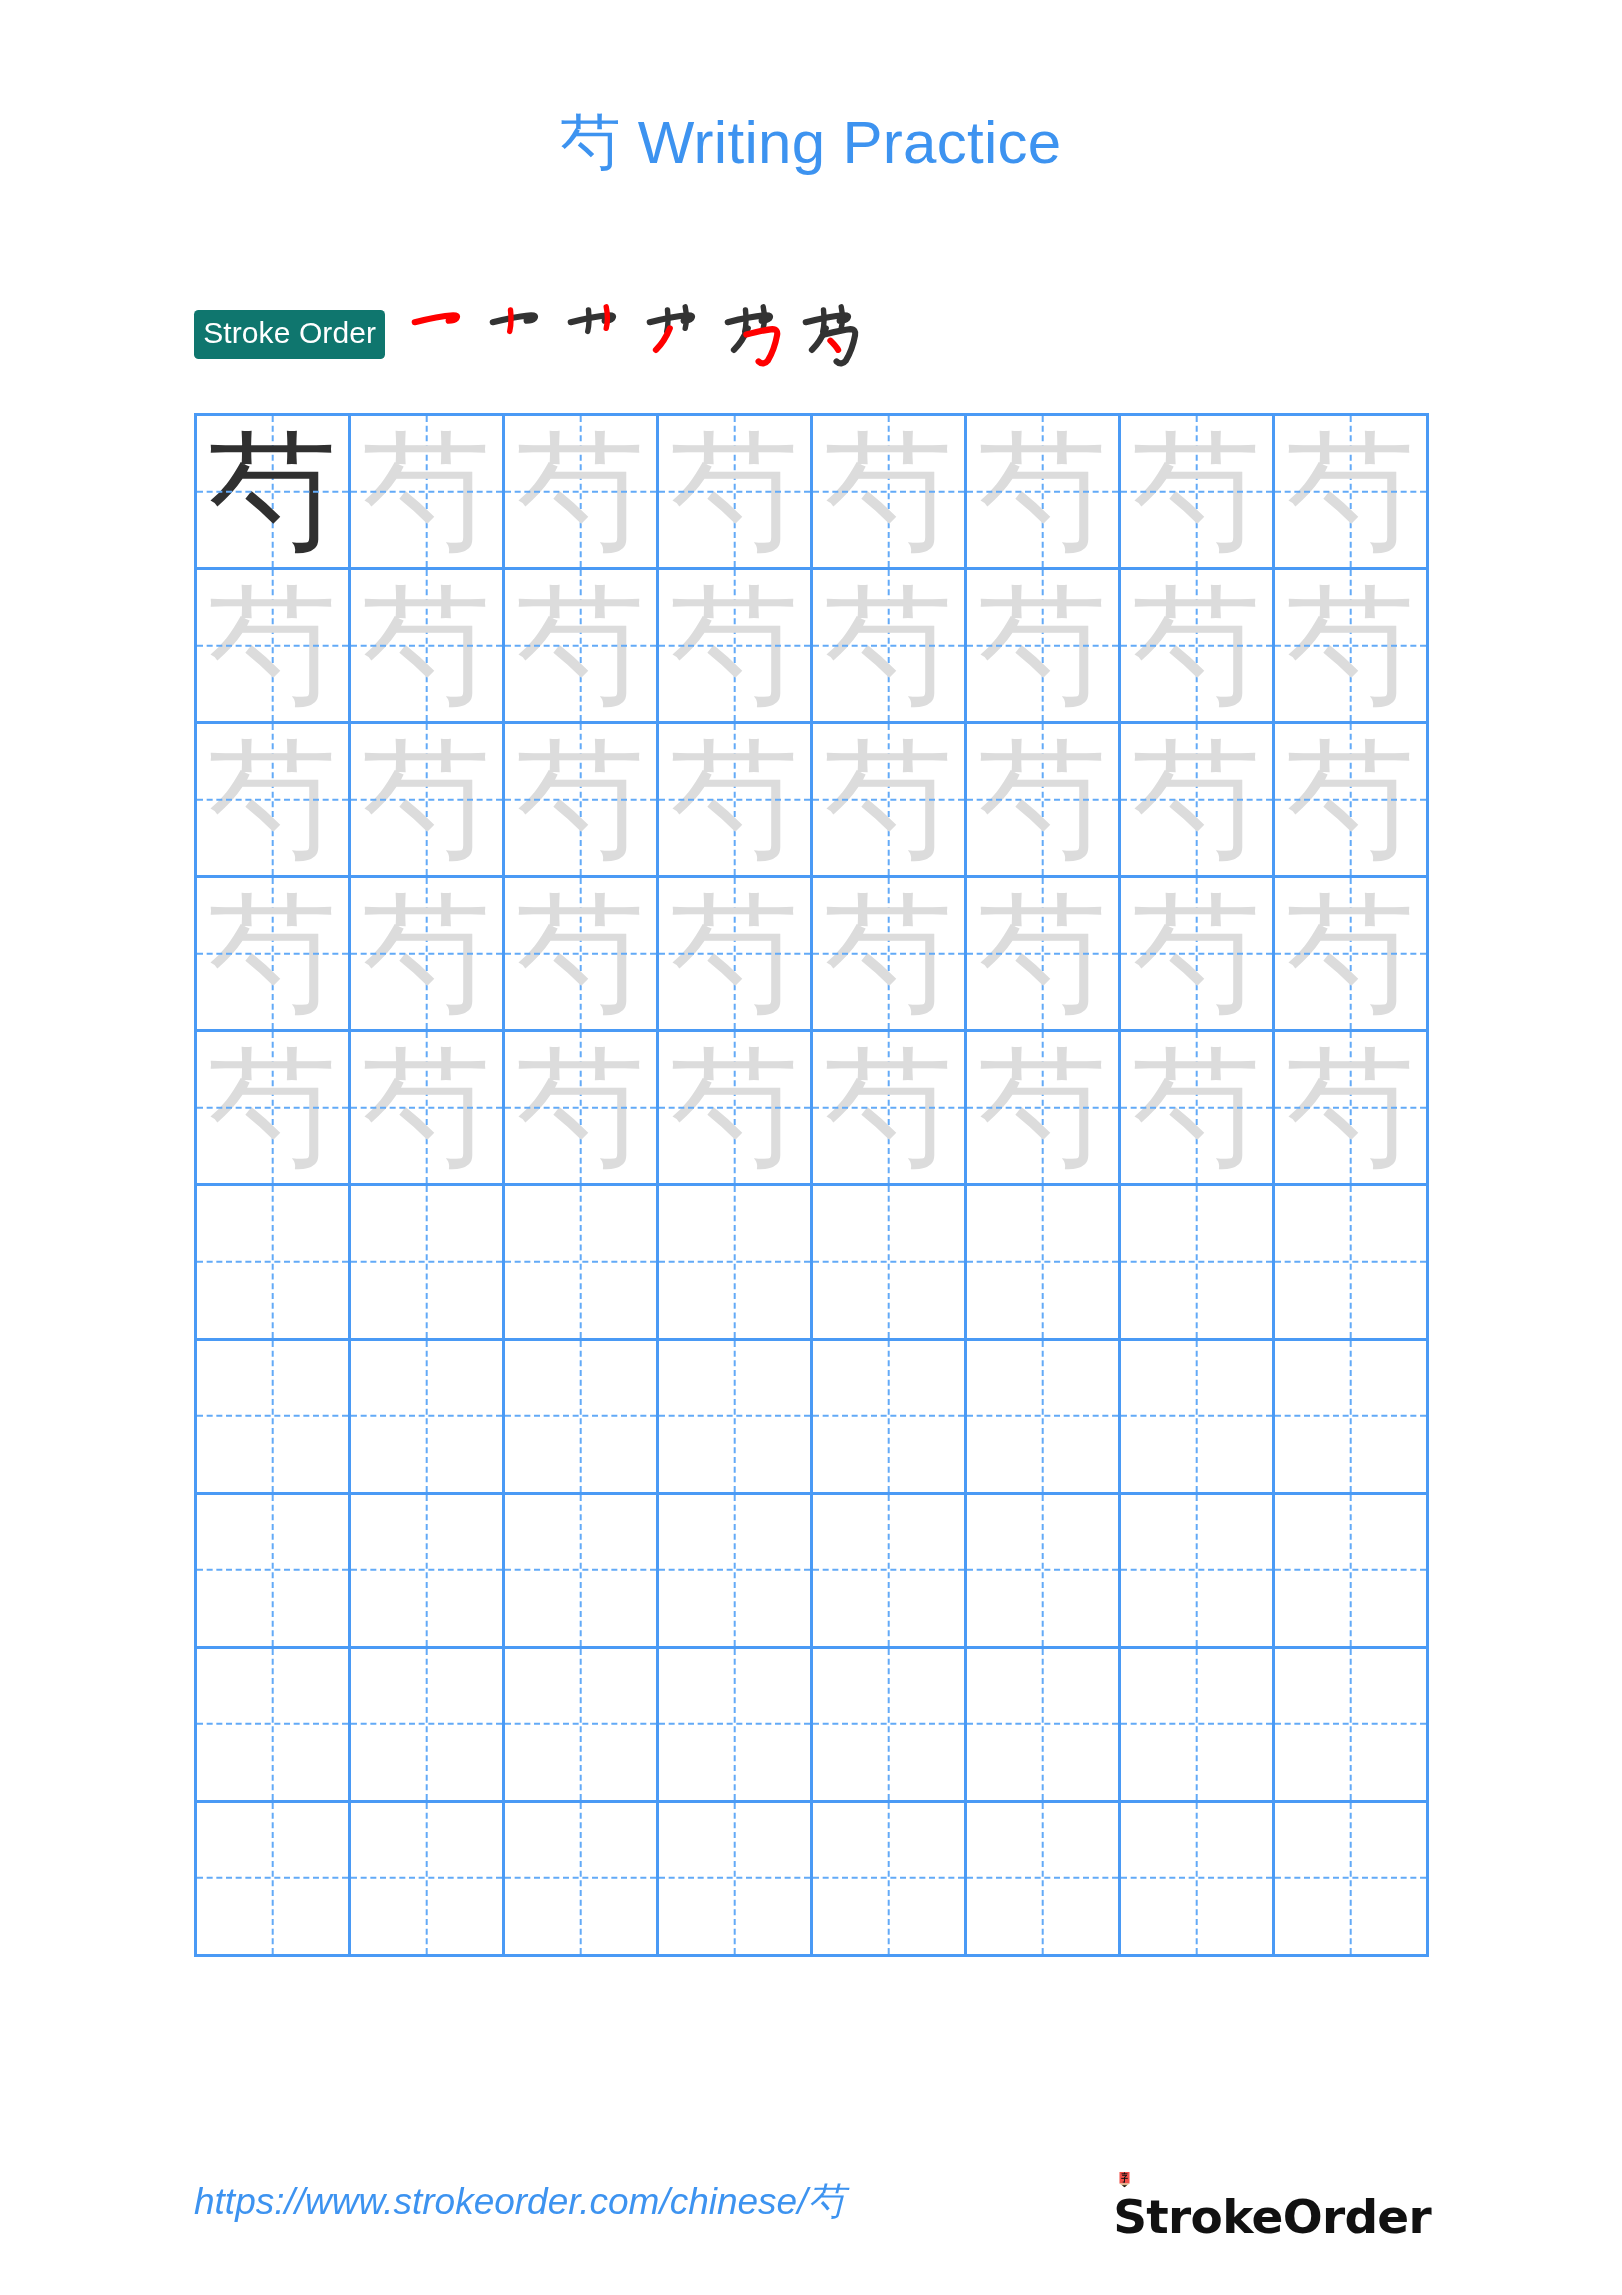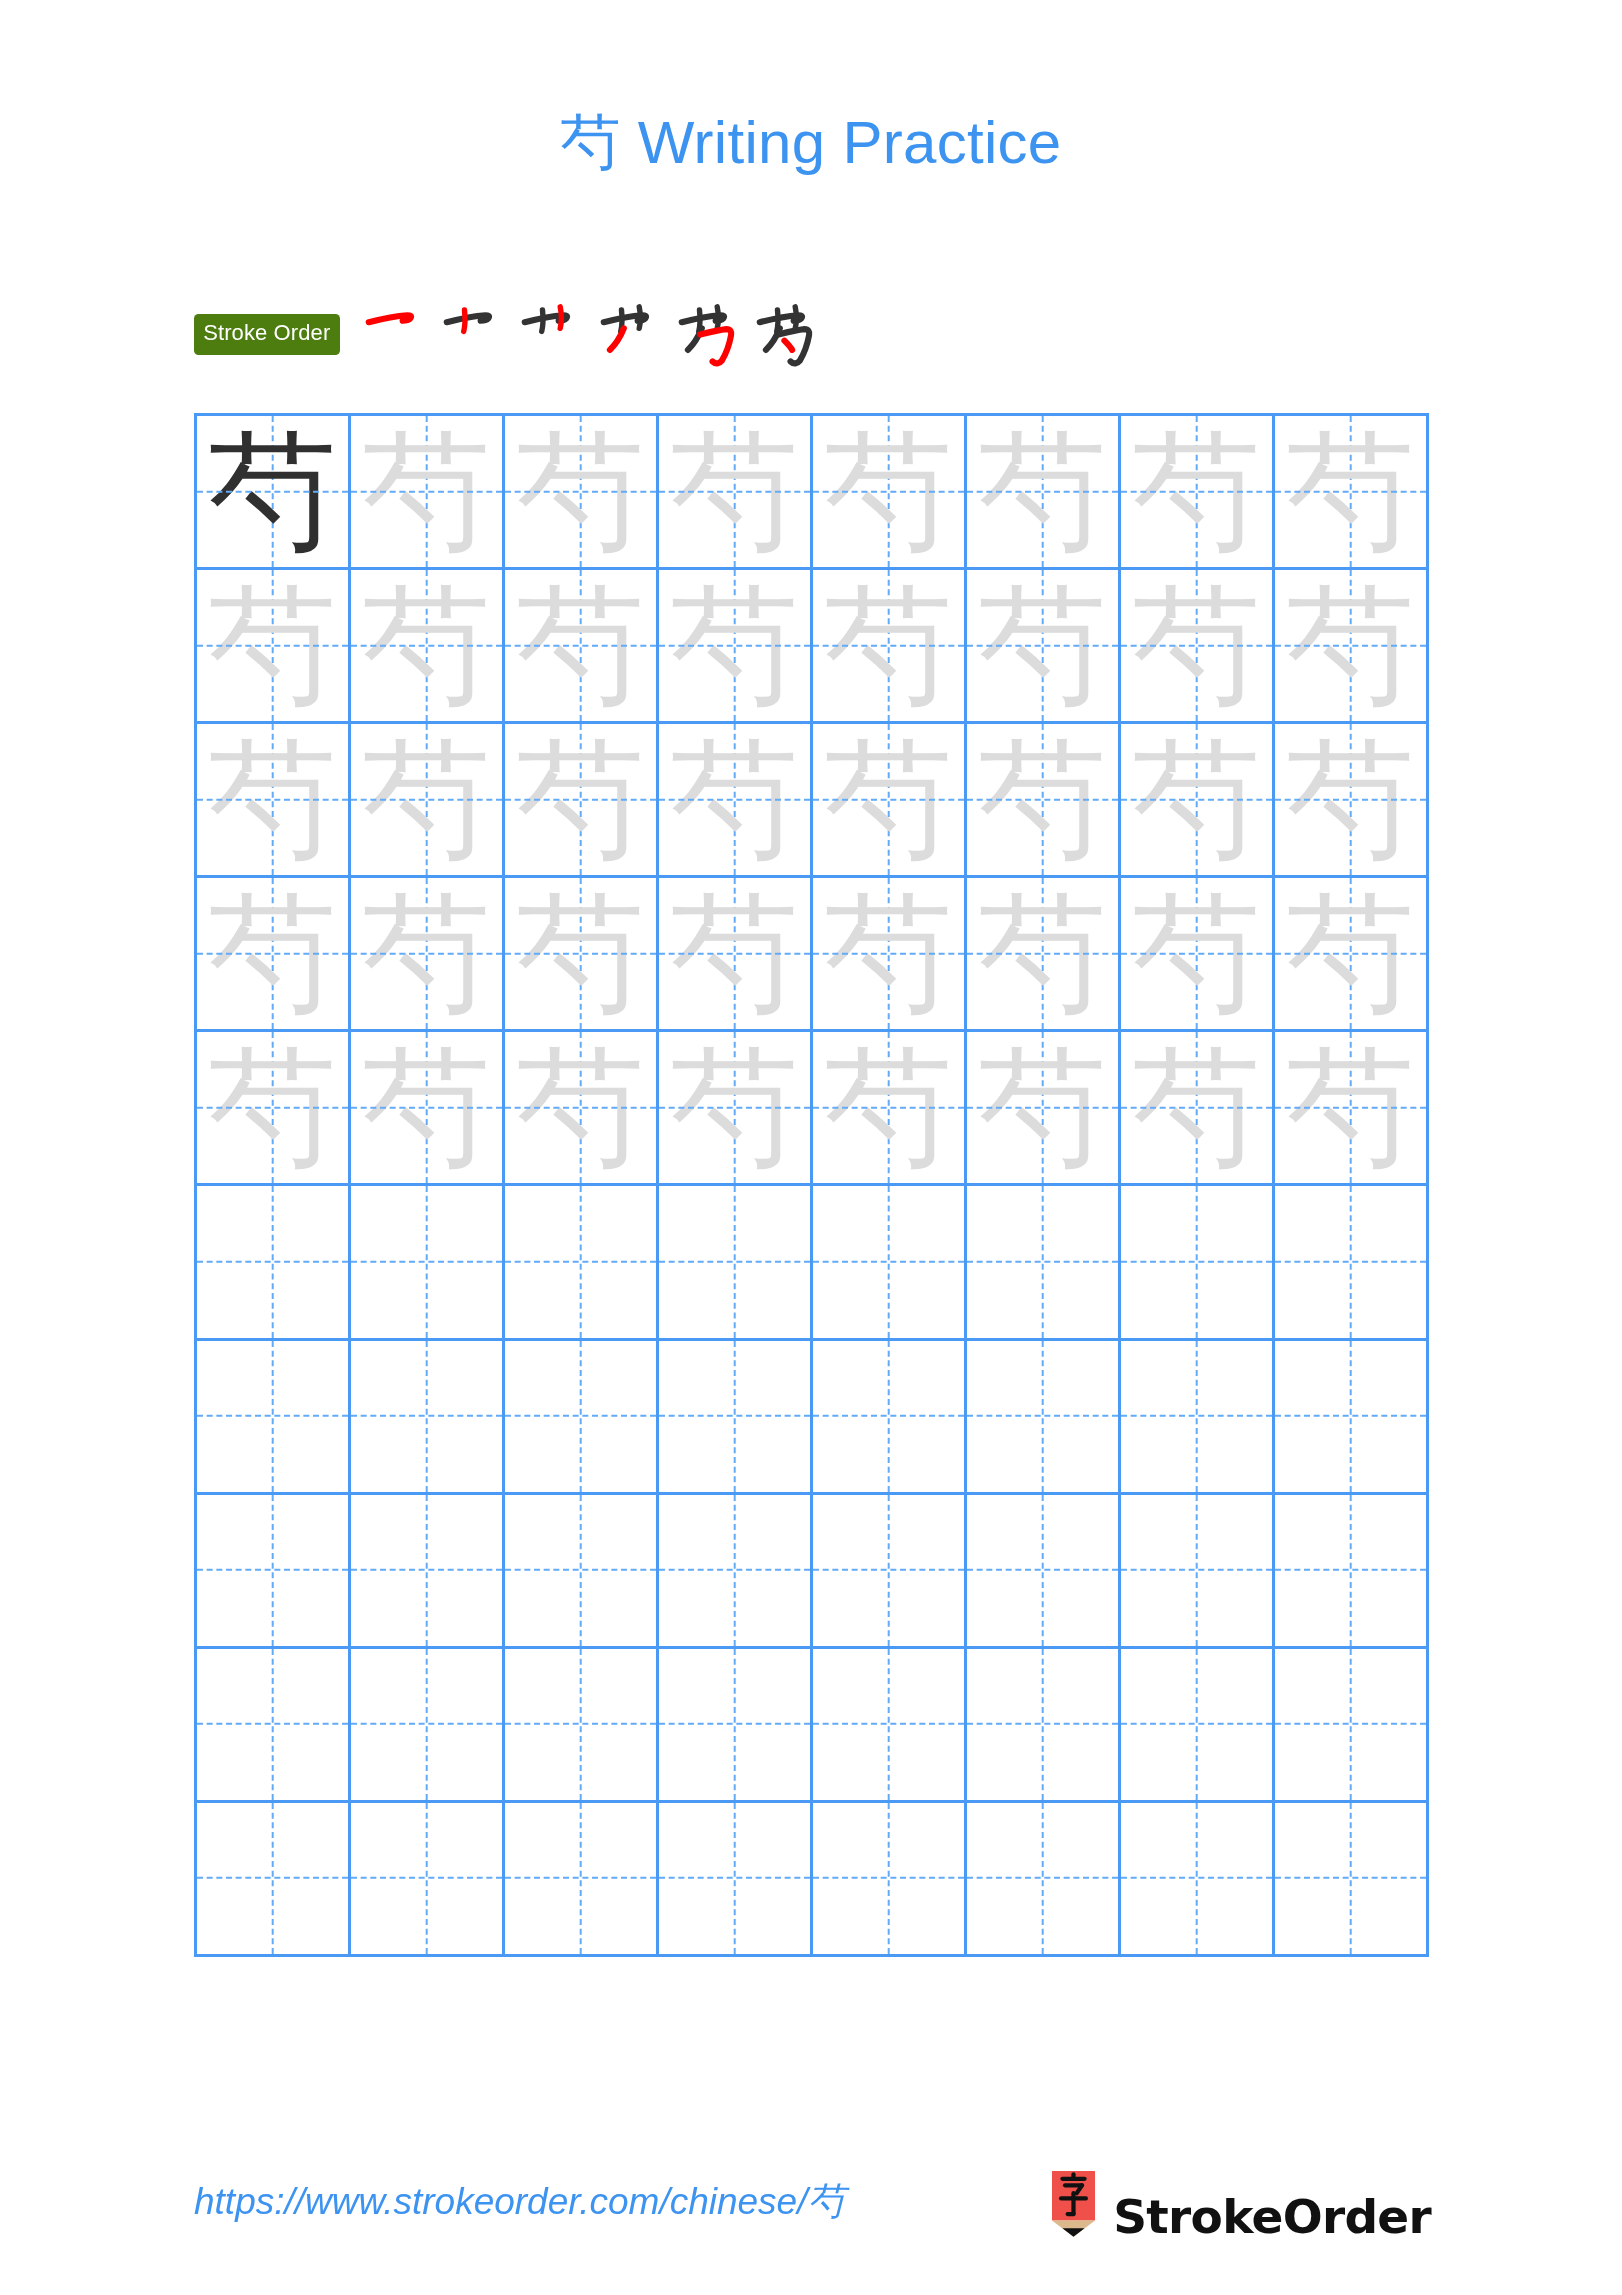--- a/index.html
+++ b/index.html
@@ -32,23 +32,23 @@
   
   #stroke-order-row {
     position: absolute;
     top: 298px;
     left: 194px;
     height: 72px;
     display: flex;
     align-items: center;
   }
   #stroke-order-badge {
-    background: #4d7c0f;
+    background: #0f766e;
     color: #ffffff;
-    font-size: 22px;
+    font-size: 30px;
     line-height: 1;
     padding: 8.5px 9.2px 10.5px 9.2px;
     border-radius: 4.6px;
     white-space: nowrap;
     letter-spacing: 0.1px;
   }
   #stroke-steps {
     display: flex;
     align-items: flex-start;
     margin-left: 18.3px;
@@ -142,22 +142,23 @@
     font-size: 37px;
     color: #3d93f0;
     white-space: nowrap;
     font-style: italic;
   }
   #footer-logo {
     position: absolute;
     right: 191px;
     top: 0px;
     display: flex;
-    align-items: flex-end;
+    align-items: flex-start;
     height: 72px;
+    flex-direction: column;
   }
   #logo-mark { width: 51px; height: 73px; display:block; }
   #logo-text {
     margin-left: 14.4px;
     font-size: 47px;
     font-weight: bold;
     color: #111111;
     letter-spacing: -0.7px;
     white-space: nowrap;
     font-family: "DejaVu Sans", sans-serif;

